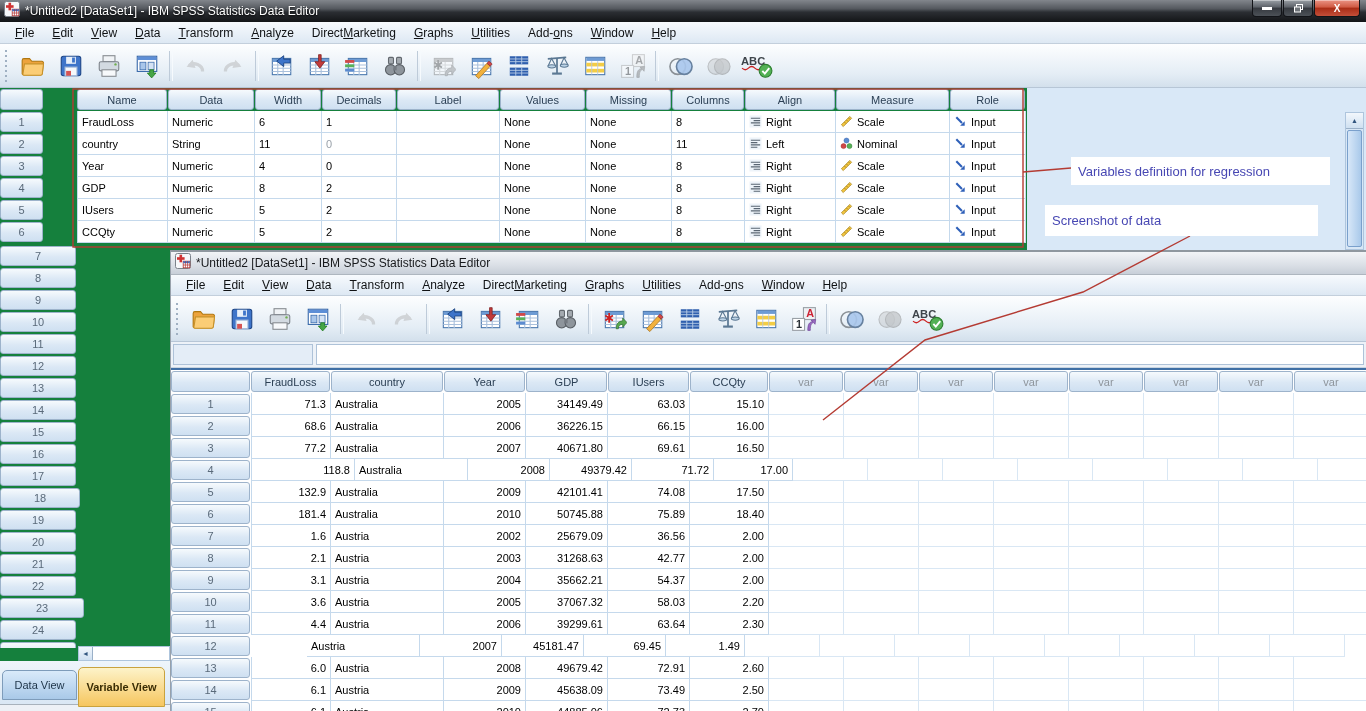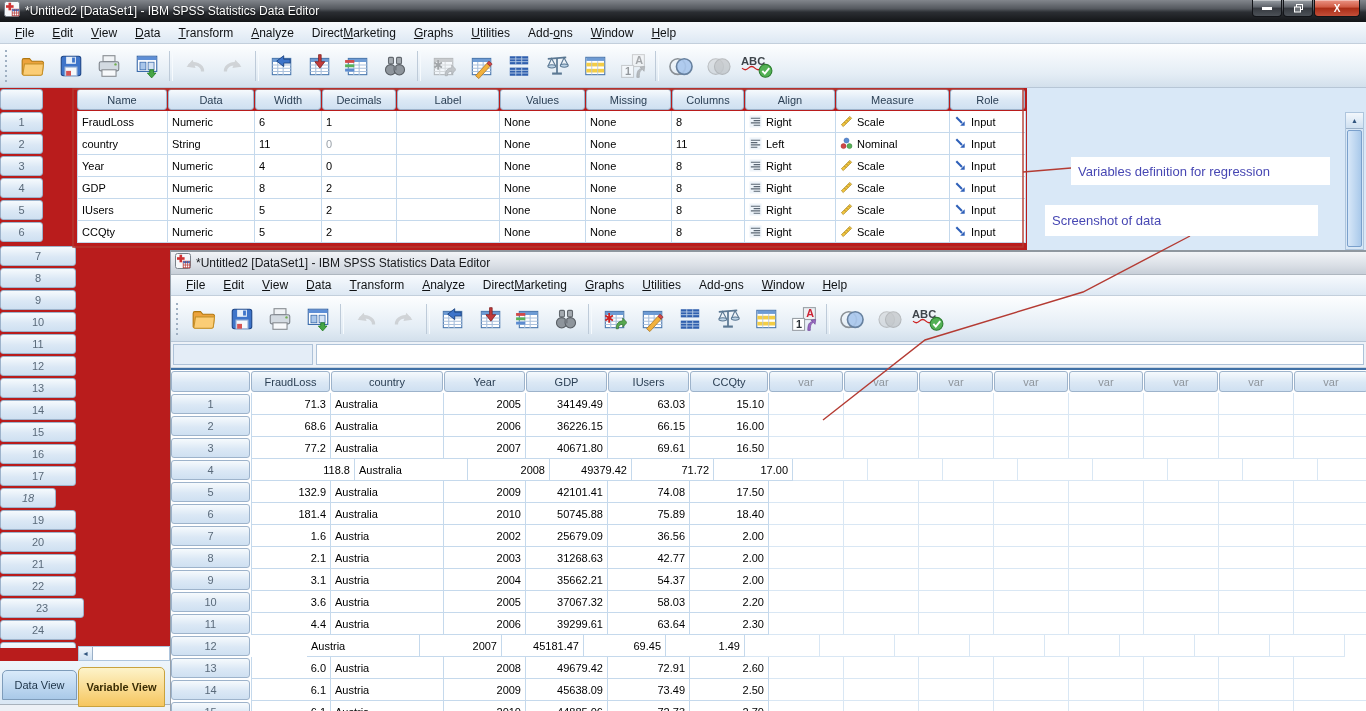--- a/index.html
+++ b/index.html
@@ -1,16 +1,16 @@
 <!DOCTYPE html>
 <html><head>
 <meta charset="utf-8">
 <style>
   html,body{margin:0;padding:0;background:#888;}
-  #screen{position:relative;width:1366px;height:711px;overflow:hidden;background:#b91c1c;
+  #screen{position:relative;width:1366px;height:711px;overflow:hidden;background:#15803d;
           font-family:"Liberation Sans",sans-serif;}
   .abs{position:absolute;}
   
   .titlebar{left:0;top:0;width:1366px;height:22px;display:flex;align-items:center;padding-left:4px;
     box-sizing:border-box;background:linear-gradient(#82868c 0%,#54585e 40%,#2b2e33 55%,#131517 100%);}
   .titlebar .ttl{color:#fff;font-size:12px;margin-left:5px;text-shadow:0 1px 2px #000;white-space:nowrap;}
   .winbtns{position:absolute;right:6px;top:0;display:flex;}
   .wbtn{width:28px;height:16px;margin-left:1px;border:1px solid #121418;border-top:none;
     border-radius:0 0 4px 4px;display:flex;align-items:center;justify-content:center;
     background:linear-gradient(#9aa0a6,#5c6168 45%,#35393f 50%,#4c5157);
@@ -575,21 +575,21 @@
       <div class="vrow">
         <div class="btn3d num" style="width:76px;">15</div>
       </div>
       <div class="vrow">
         <div class="btn3d num" style="width:76px;">16</div>
       </div>
       <div class="vrow">
         <div class="btn3d num" style="width:76px;">17</div>
       </div>
       <div class="vrow">
-        <div class="btn3d num" style="width:56px;font-style:italic;">18</div>
+        <div class="btn3d num" style="width:80px;">18</div>
       </div>
       <div class="vrow">
         <div class="btn3d num" style="width:76px;">19</div>
       </div>
       <div class="vrow">
         <div class="btn3d num" style="width:76px;">20</div>
       </div>
       <div class="vrow">
         <div class="btn3d num" style="width:76px;">21</div>
       </div>

